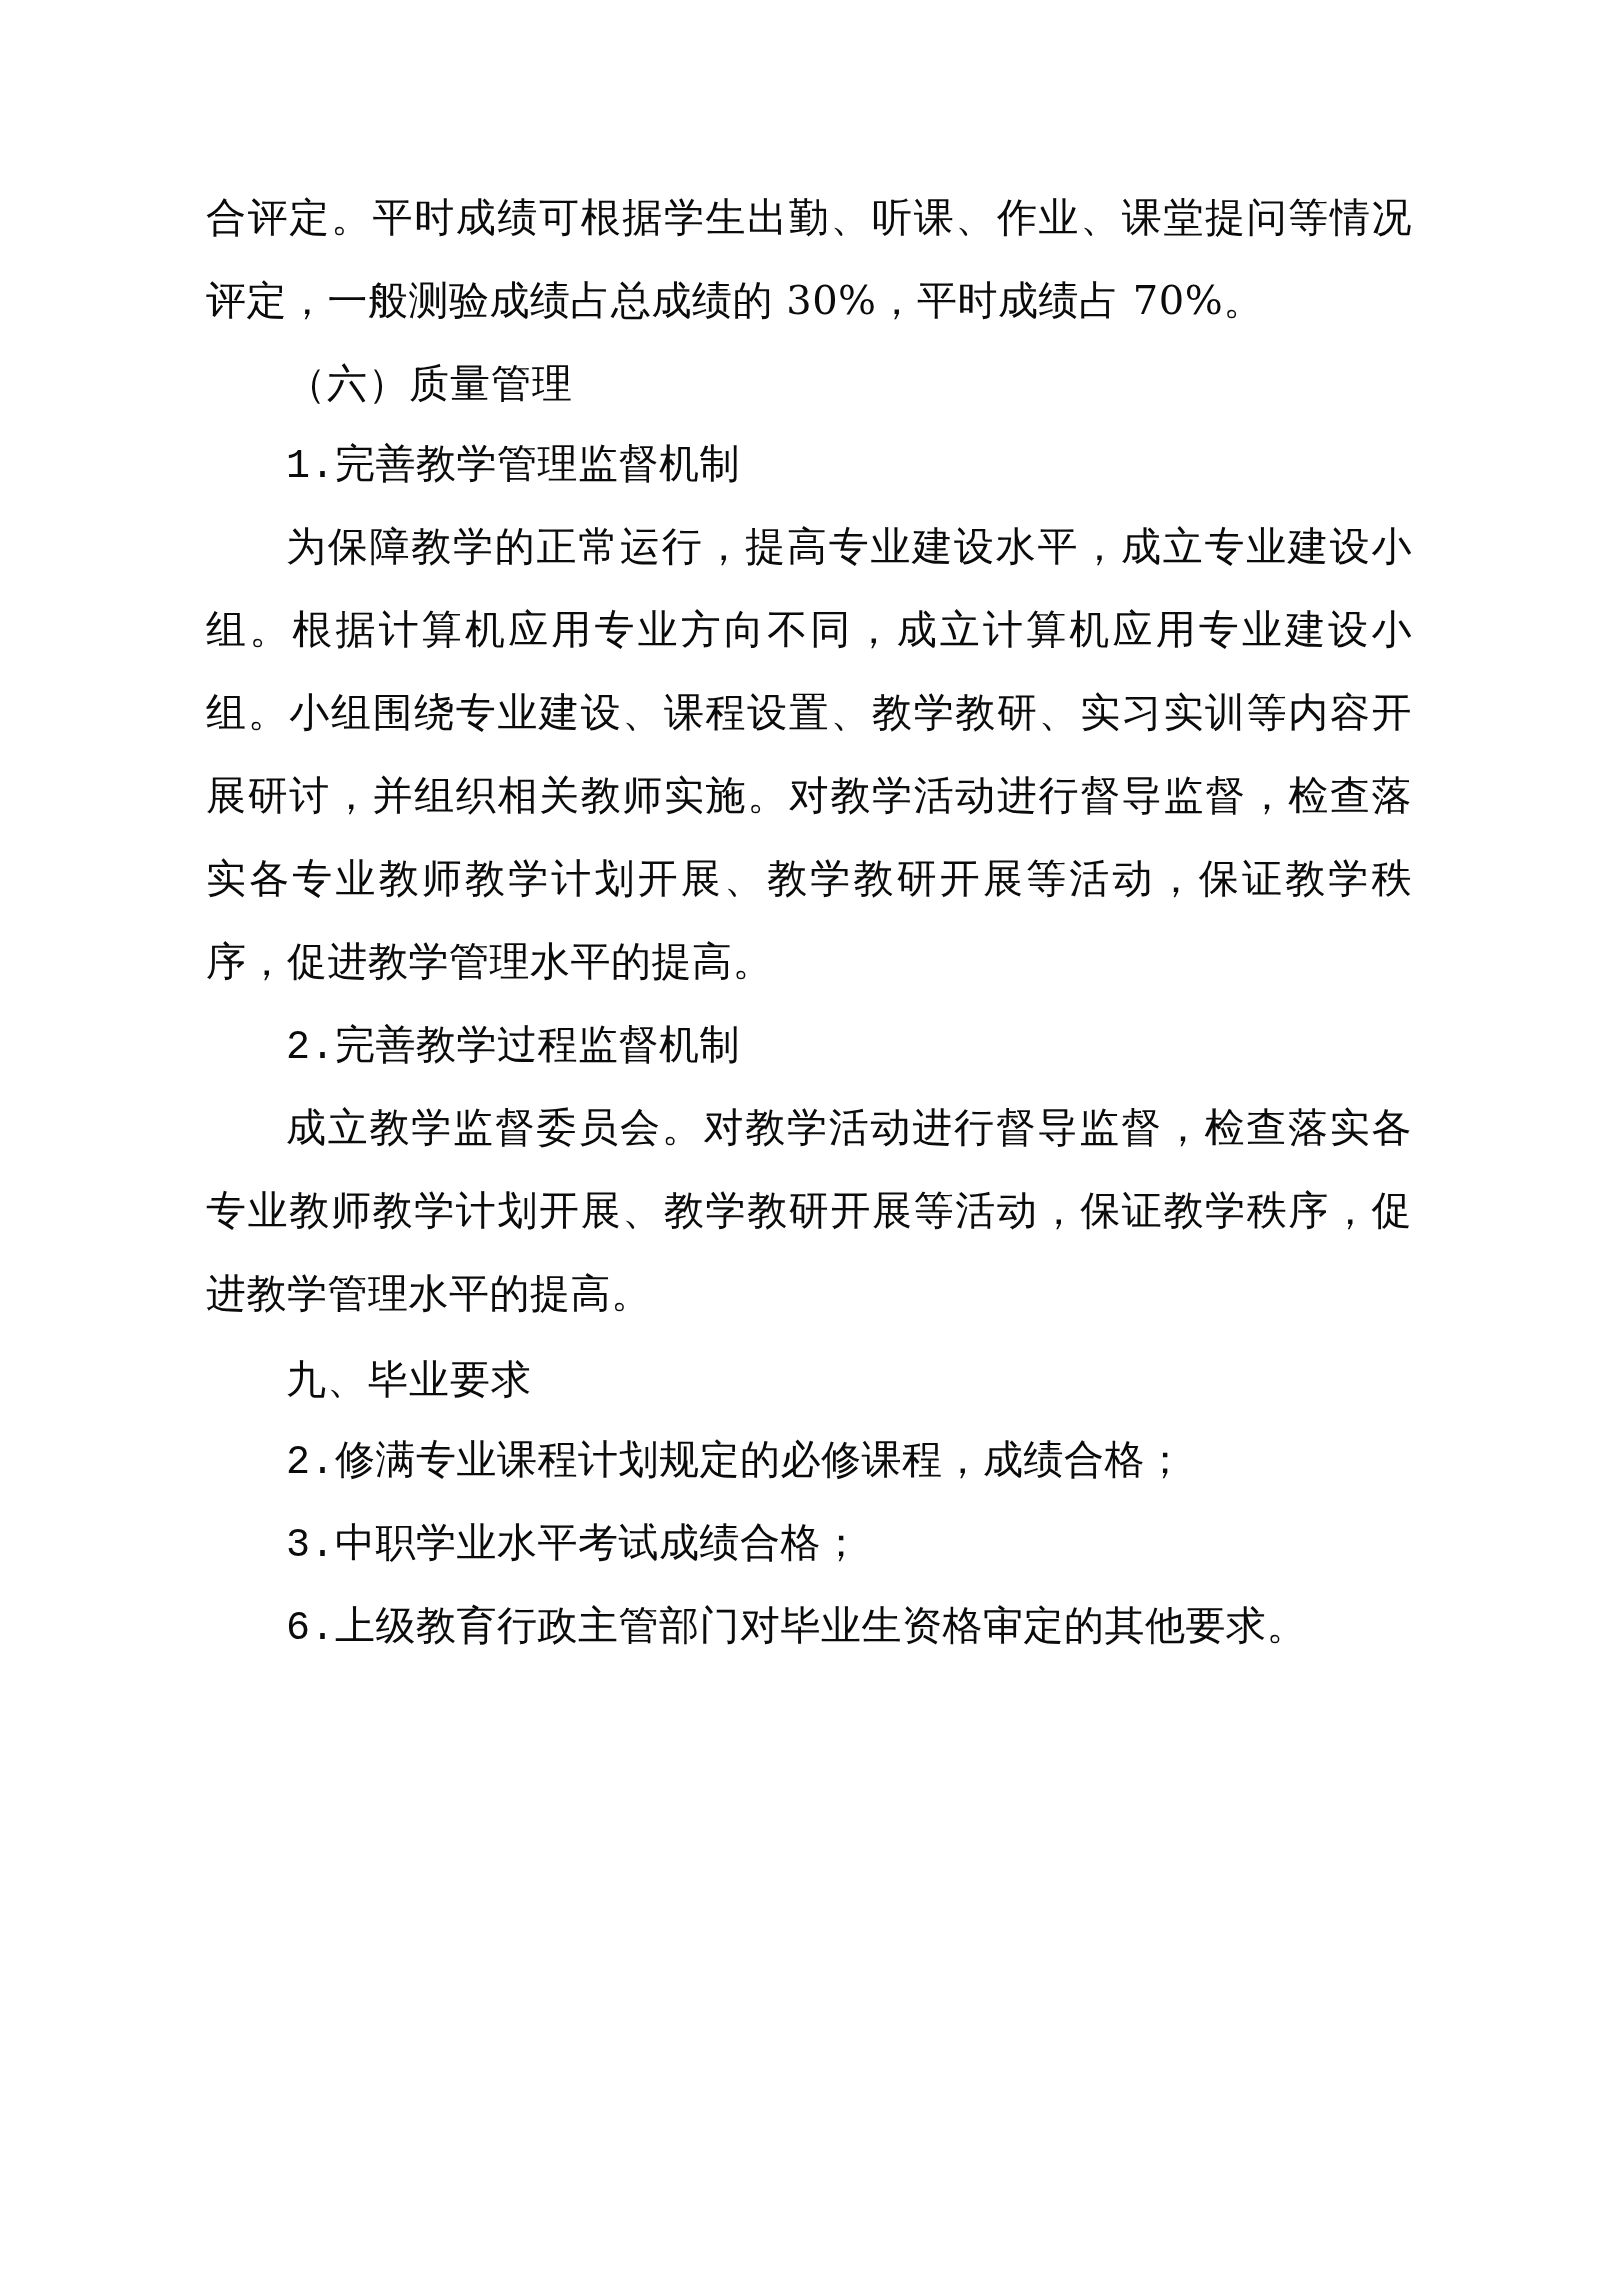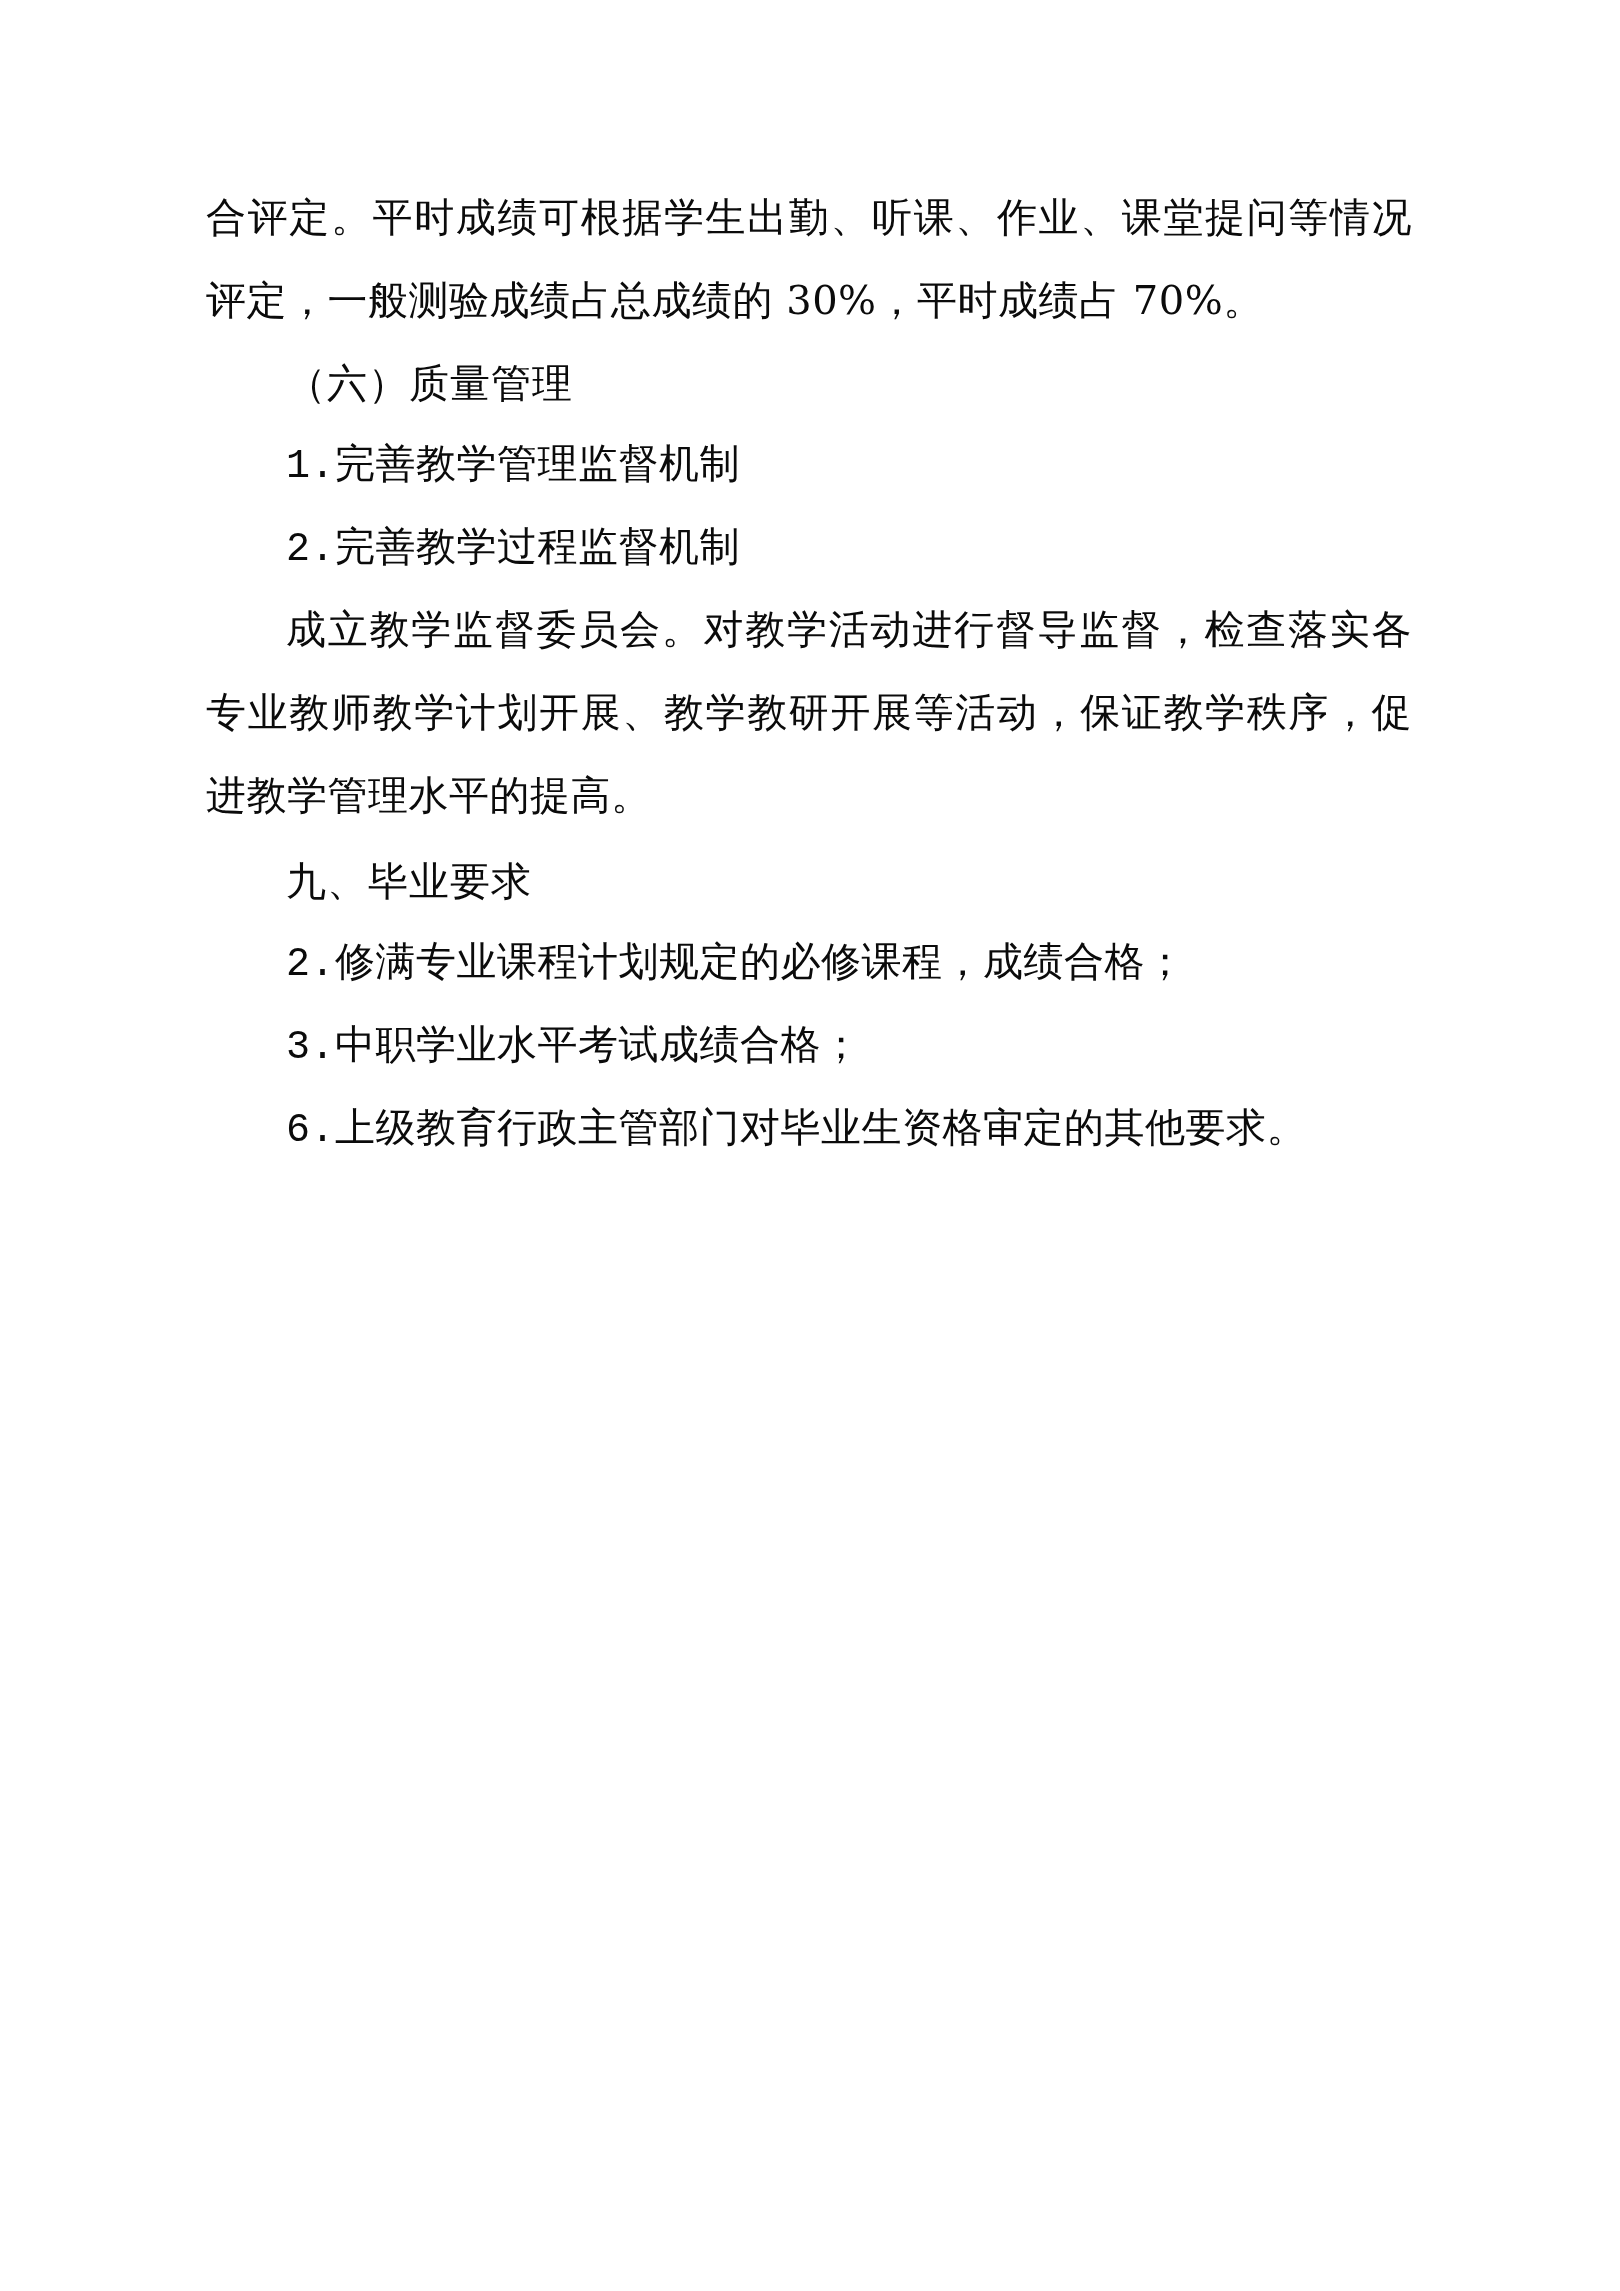--- a/index.html
+++ b/index.html
@@ -66,20 +66,21 @@
 <div class="page">
 
   <div class="content">
 
     <p class="para">合评定。平时成绩可根据学生出勤、听课、作业、课堂提问等情况评定，一般测验成绩占总成绩的 30%，平时成绩占 70%。</p>
 
     <p class="heading">（六）质量管理</p>
 
     <p class="para indent">1.完善教学管理监督机制</p>
 
+    <p class="para indent">为保障教学的正常运行，提高专业建设水平，成立专业建设小组。根据计算机应用专业方向不同，成立计算机应用专业建设小组。小组围绕专业建设、课程设置、教学教研、实习实训等内容开展研讨，并组织相关教师实施。对教学活动进行督导监督，检查落实各专业教师教学计划开展、教学教研开展等活动，保证教学秩序，促进教学管理水平的提高。</p>
 
     <p class="para indent">2.完善教学过程监督机制</p>
 
     <p class="para indent">成立教学监督委员会。对教学活动进行督导监督，检查落实各专业教师教学计划开展、教学教研开展等活动，保证教学秩序，促进教学管理水平的提高。</p>
 
     <p class="heading">九、毕业要求</p>
 
 
     <p class="para indent">2.修满专业课程计划规定的必修课程，成绩合格；</p>
 

